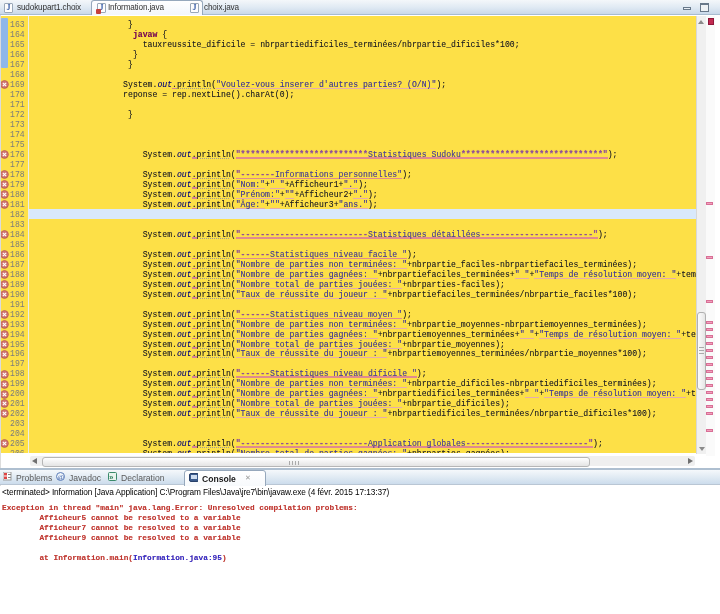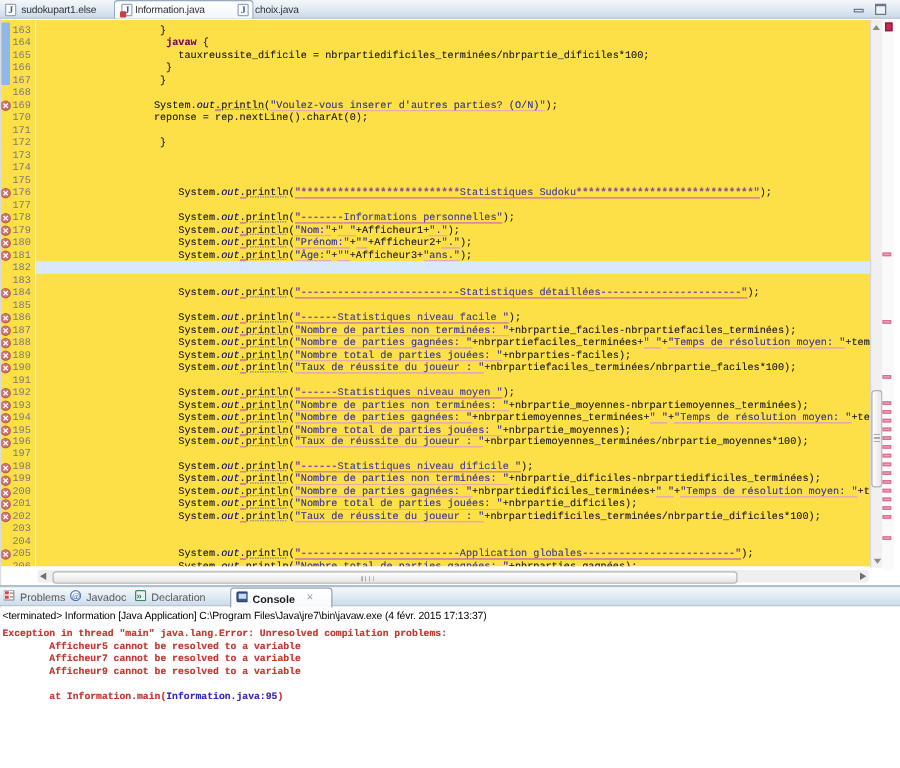--- a/index.html
+++ b/index.html
@@ -79,21 +79,21 @@
 #ctitle { position:absolute; left:2px; top:1px; font-size:8.3px; color:#000; white-space:nowrap; letter-spacing:-0.1px;}
 #cbody { position:absolute; left:2px; top:17px; font-family:"Liberation Mono",monospace;
   font-size:7.8px; line-height:10.1px; font-weight:bold; color:#c13a34; text-shadow:0 0 0.6px rgba(193,60,50,.5); white-space:pre; }
 #cbody a { color:#2a2ad0; }
 </style></head>
 <body>
 
 <div id="tabbar">
   <div class="etab" style="left:3px;width:88px;">
     <span class="ico" style="left:1px"><span class="jico"></span></span>
-    <span class="tlab" style="left:14px">sudokupart1.else</span>
+    <span class="tlab" style="left:14px">sudokupart1.choix</span>
   </div>
   <div class="etab" id="tab2">
     <span class="ico" style="left:5px"><span class="jico jbadge"></span></span>
     <span class="tlab" style="left:16px">Information.java</span>
     <span id="tclose">✕</span>
   </div>
   <div class="etab" style="left:186px;width:62px;">
     <span class="ico" style="left:4px"><span class="jico"></span></span>
     <span class="tlab" style="left:18px">choix.java</span>
   </div>

